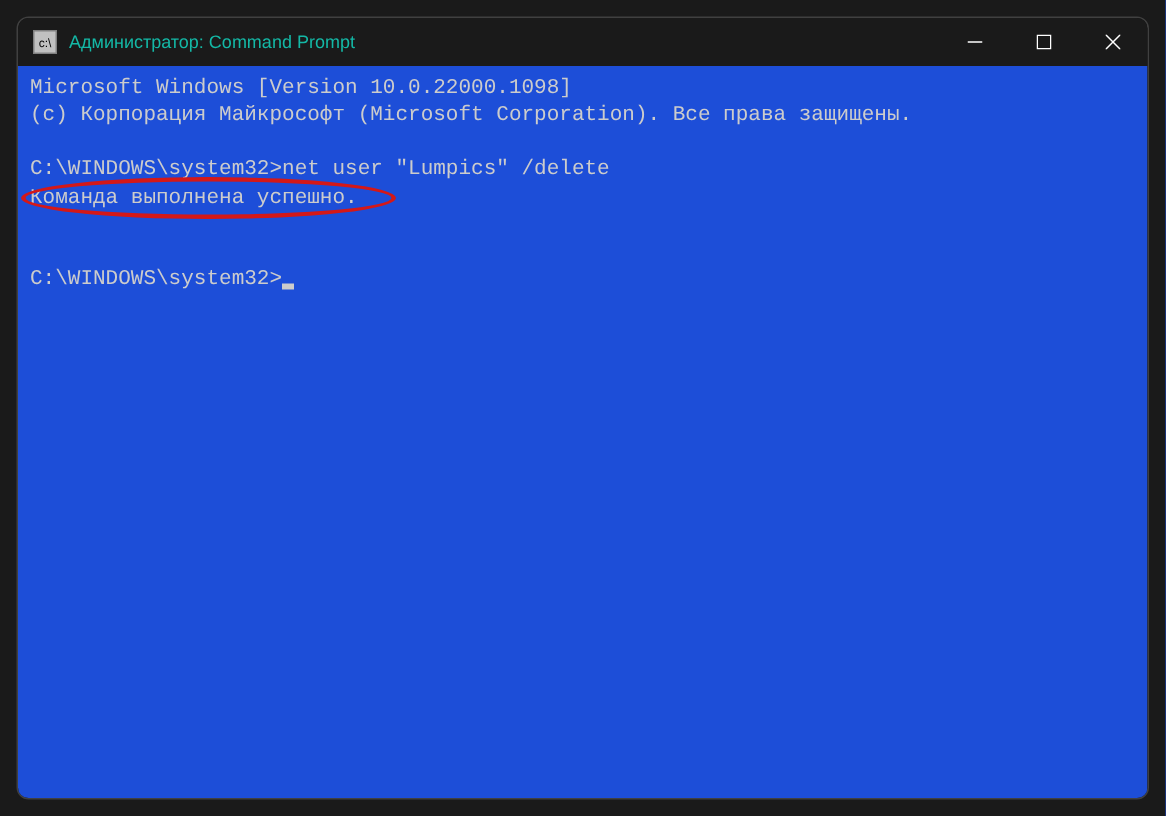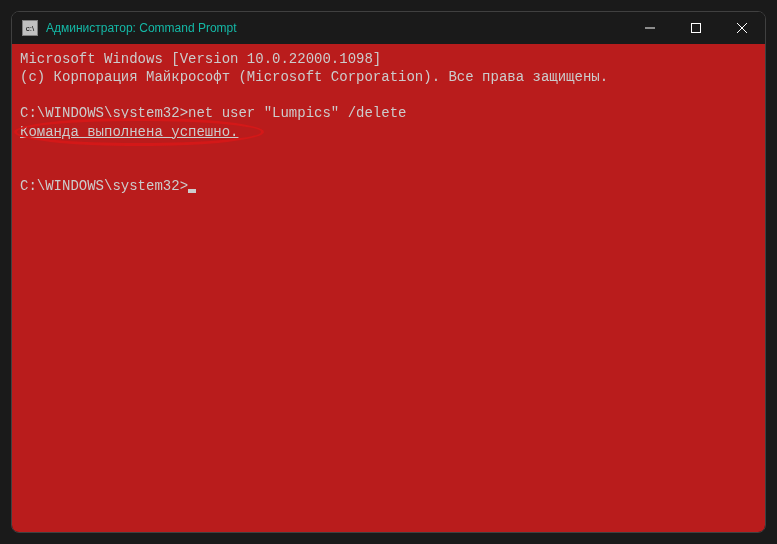--- a/index.html
+++ b/index.html
@@ -66,35 +66,34 @@
       justify-content: center;
       color: #ffffff;
       cursor: pointer;
     }
     .win-btn svg {
       width: 10px;
       height: 10px;
     }
     .terminal-body {
       flex: 1;
-      background: #b91c1c;
+      background: #1d4ed8;
       padding: 6px 8px;
       color: #cccccc;
       font-size: 14px;
       line-height: 1.3;
       font-family: Consolas, 'Courier New', monospace;
       white-space: pre;
     }
     .term-line {
       min-height: 18px;
     }
     .highlighted-wrapper {
       position: relative;
       display: block;
-      text-decoration: underline;
     }
     .highlight-oval {
       position: absolute;
       left: -6px;
       top: -5px;
       width: 250px;
       height: 28px;
       border: 3px solid #d41818;
       border-radius: 50% / 50%;
       pointer-events: none;

